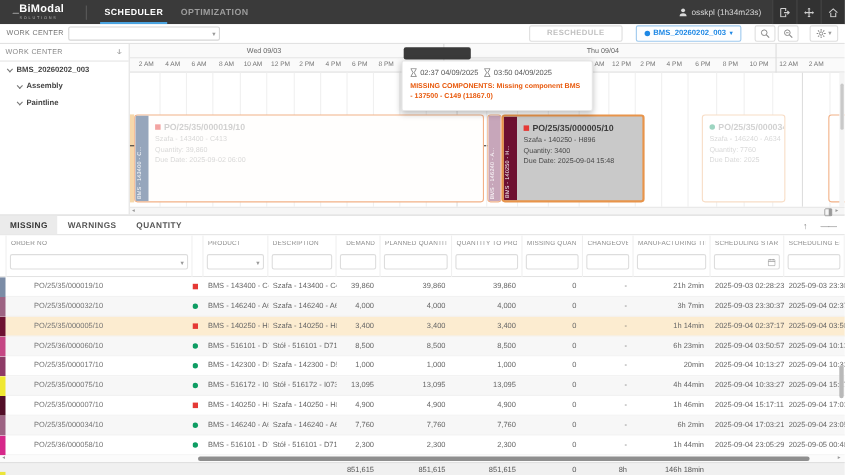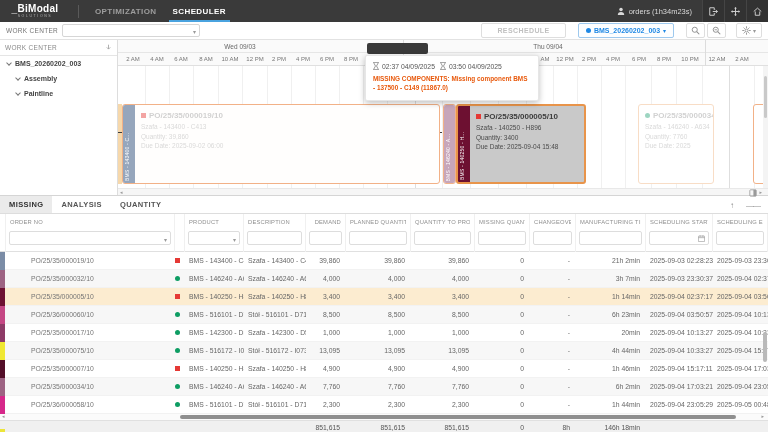--- a/index.html
+++ b/index.html
@@ -119,29 +119,29 @@
 </style>
 </head>
 <body>
 
 <div class="topbar">
   <div class="logo">
     <div class="l1">_BiModal</div>
     <div class="l2">SOLUTIONS</div>
   </div>
   <div class="sep"></div>
+  <div class="nav-item active">SCHEDULER</div>
   <div class="nav-item">OPTIMIZATION</div>
-  <div class="nav-item active">SCHEDULER</div>
   <div class="spacer"></div>
   <div class="user">
     <svg width="8" height="8" viewBox="0 0 10 10">
         <circle cx="5" cy="3" r="2.2" fill="#d9d9d9"></circle>
         <path d="M1 10 Q1 6.3 5 6.3 Q9 6.3 9 10 Z" fill="#d9d9d9"></path>
       </svg>
-    <span>orders (1h34m23s)</span>
+    <span>osskpl (1h34m23s)</span>
   </div>
   <div class="tb-btn">
     <svg width="9" height="9" viewBox="0 0 12 12">
         <path d="M1 1 h6 v3 M7 8 v3 H1 V1" stroke="#cfcfcf" stroke-width="1.3" fill="none"></path>
         <path d="M5 6 h6 M9 4 l2.4 2 L9 8" stroke="#cfcfcf" stroke-width="1.3" fill="none"></path>
       </svg>
   </div>
   <div class="tb-btn">
     <svg width="9" height="9" viewBox="0 0 12 12">
         <path d="M6 1 v10 M1 6 h10" stroke="#cfcfcf" stroke-width="1.3"></path>
@@ -353,21 +353,21 @@
         </svg>
       <span>03:50 04/09/2025</span>
     </span>
   </div>
   <div class="tt-warn">MISSING COMPONENTS: Missing component BMS - 137500 - C149 (11867.0)</div>
 </div>
 
 <div class="bottom">
   <div class="tabs">
     <div class="tab active">MISSING</div>
-    <div class="tab">ANALYSIS</div>
+    <div class="tab">WARNINGS</div>
     <div class="tab">QUANTITY</div>
     <div class="tools">
       <span class="up">↑</span>
       <span class="min">——</span>
       <svg class="corner-ic" width="8" height="8" viewBox="0 0 10 10">
           <rect x="1" y="1" width="8" height="8" rx="1" stroke="#9a9a9a" fill="none"></rect>
           <rect x="5.5" y="1" width="3.5" height="8" fill="#9a9a9a"></rect>
         </svg>
     </div>
   </div>

